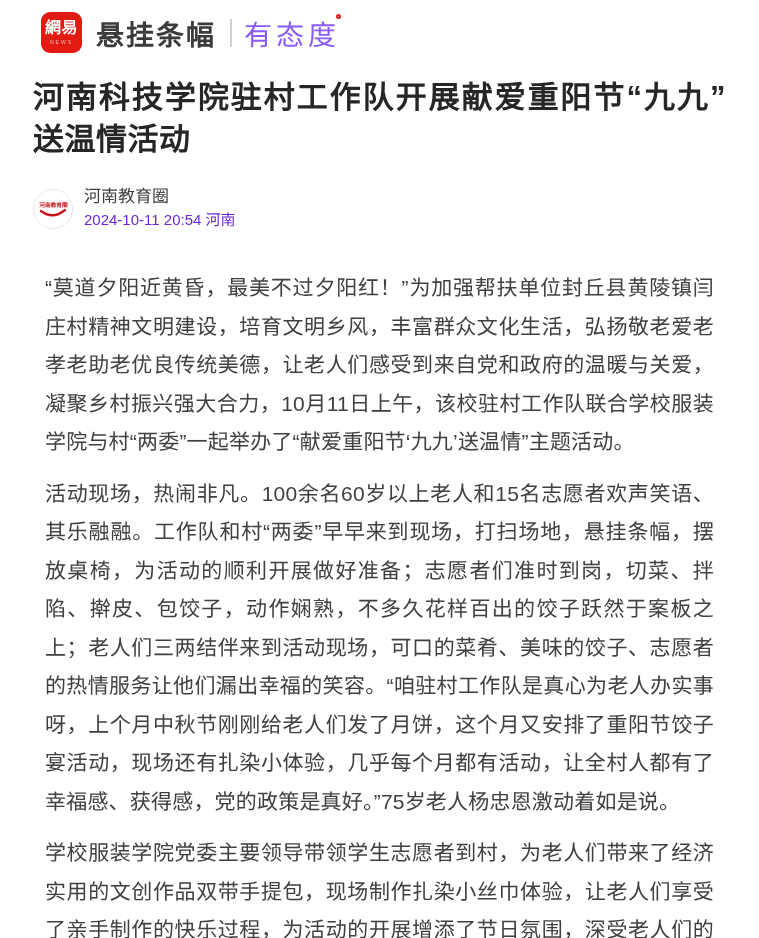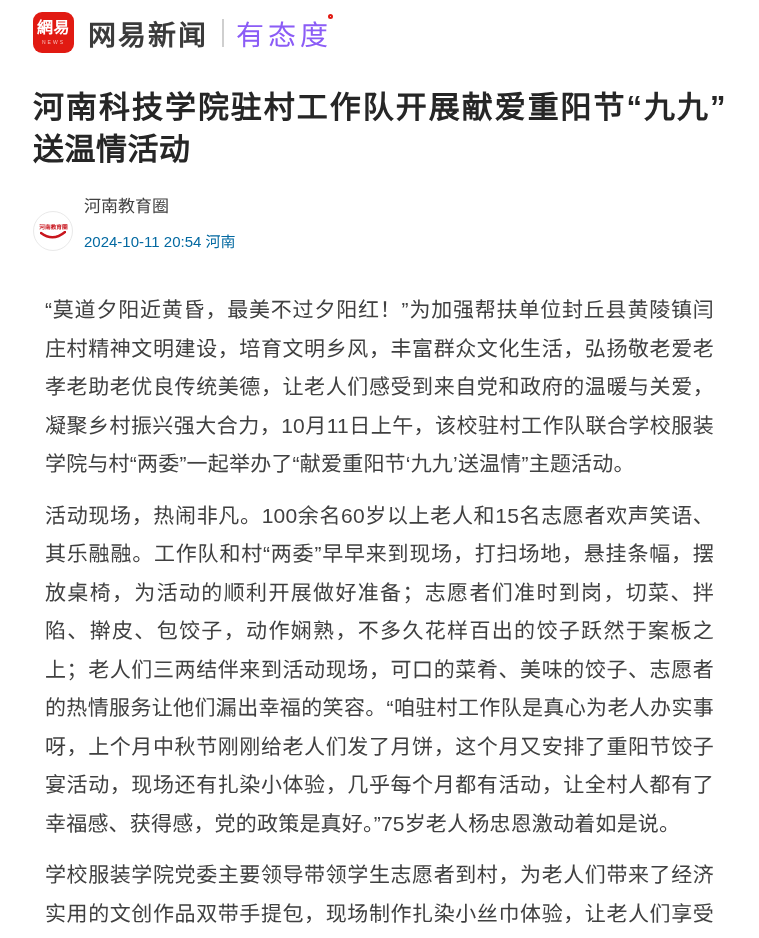--- a/index.html
+++ b/index.html
@@ -22,20 +22,21 @@
   }
   .logo {
     width: 41px; height: 41px;
     border-radius: 9px;
     background: #E11A12;
     color: #fff;
     display: flex; flex-direction: column;
     align-items: center; justify-content: center;
     flex: 0 0 auto;
     cursor: pointer;
+    margin-left: 8px;
   }
   .logo-cn { font-size: 16px; font-weight: 700; line-height: 1.05; letter-spacing: 0.5px; }
   .logo-en { font-size: 5px; letter-spacing: 2px; color: #F6C0BB; margin-top: 2px; }
   .brand {
     margin-left: 14px;
     font-size: 28px;
     font-weight: 700;
     color: #3B3B3B;
     letter-spacing: 2px;
     white-space: nowrap;
@@ -56,21 +57,21 @@
     display: inline-block;
     width: 5px; height: 5px;
     border: 2px solid #E11A12;
     border-radius: 50%;
     vertical-align: top;
     margin: 1px 0 0 -4px;
   }
 
   
   .article-title {
-    margin: 34px 0 0;
+    margin: 24px 0 0;
     font-size: 31px;
     line-height: 42px;
     font-weight: 700;
     color: #262626;
     letter-spacing: 0.5px;
     text-align: justify;
   }
 
   
   .author-row {
@@ -93,21 +94,21 @@
     color: #C8161E;
     font-size: 7px;
     font-weight: 700;
     white-space: nowrap;
     transform: scale(0.82);
     line-height: 1;
   }
   .avatar-swoosh { margin-top: 1px; display: block; }
   .author-info { margin-left: 11px; }
   .author-name { font-size: 17px; color: #404040; line-height: 1.2; cursor: pointer; }
-  .author-meta { font-size: 15px; color: #0369a1; margin-top: 16px; line-height: 1.2; }
+  .author-meta { font-size: 15px; color: #6d28d9; margin-top: 4px; line-height: 1.2; }
 
   
   .article-body { margin-top: 40px; }
   .article-body p {
     margin: 0 12px 13px;
     font-size: 21px;
     line-height: 38.5px;
     color: #404040;
     letter-spacing: 0.2px;
     text-align: justify;
@@ -116,21 +117,21 @@
 </head>
 <body>
 
 <div class="page">
 
   <header class="site-header">
     <div class="logo">
       <span class="logo-cn">網易</span>
       <span class="logo-en">NEWS</span>
     </div>
-    <div class="brand">网易新闻</div>
+    <div class="brand">悬挂条幅</div>
     <div class="vdivider"></div>
     <div class="slogan"><span>有态度</span><span class="slogan-dot"></span></div>
   </header>
 
   <h1 class="article-title">河南科技学院驻村工作队开展献爱重阳节“九九”送温情活动</h1>
 
   <div class="author-row">
     <div class="avatar">
       <span class="avatar-text">河南教育圈</span>
       <svg class="avatar-swoosh" width="26" height="9" viewBox="0 0 26 9">

